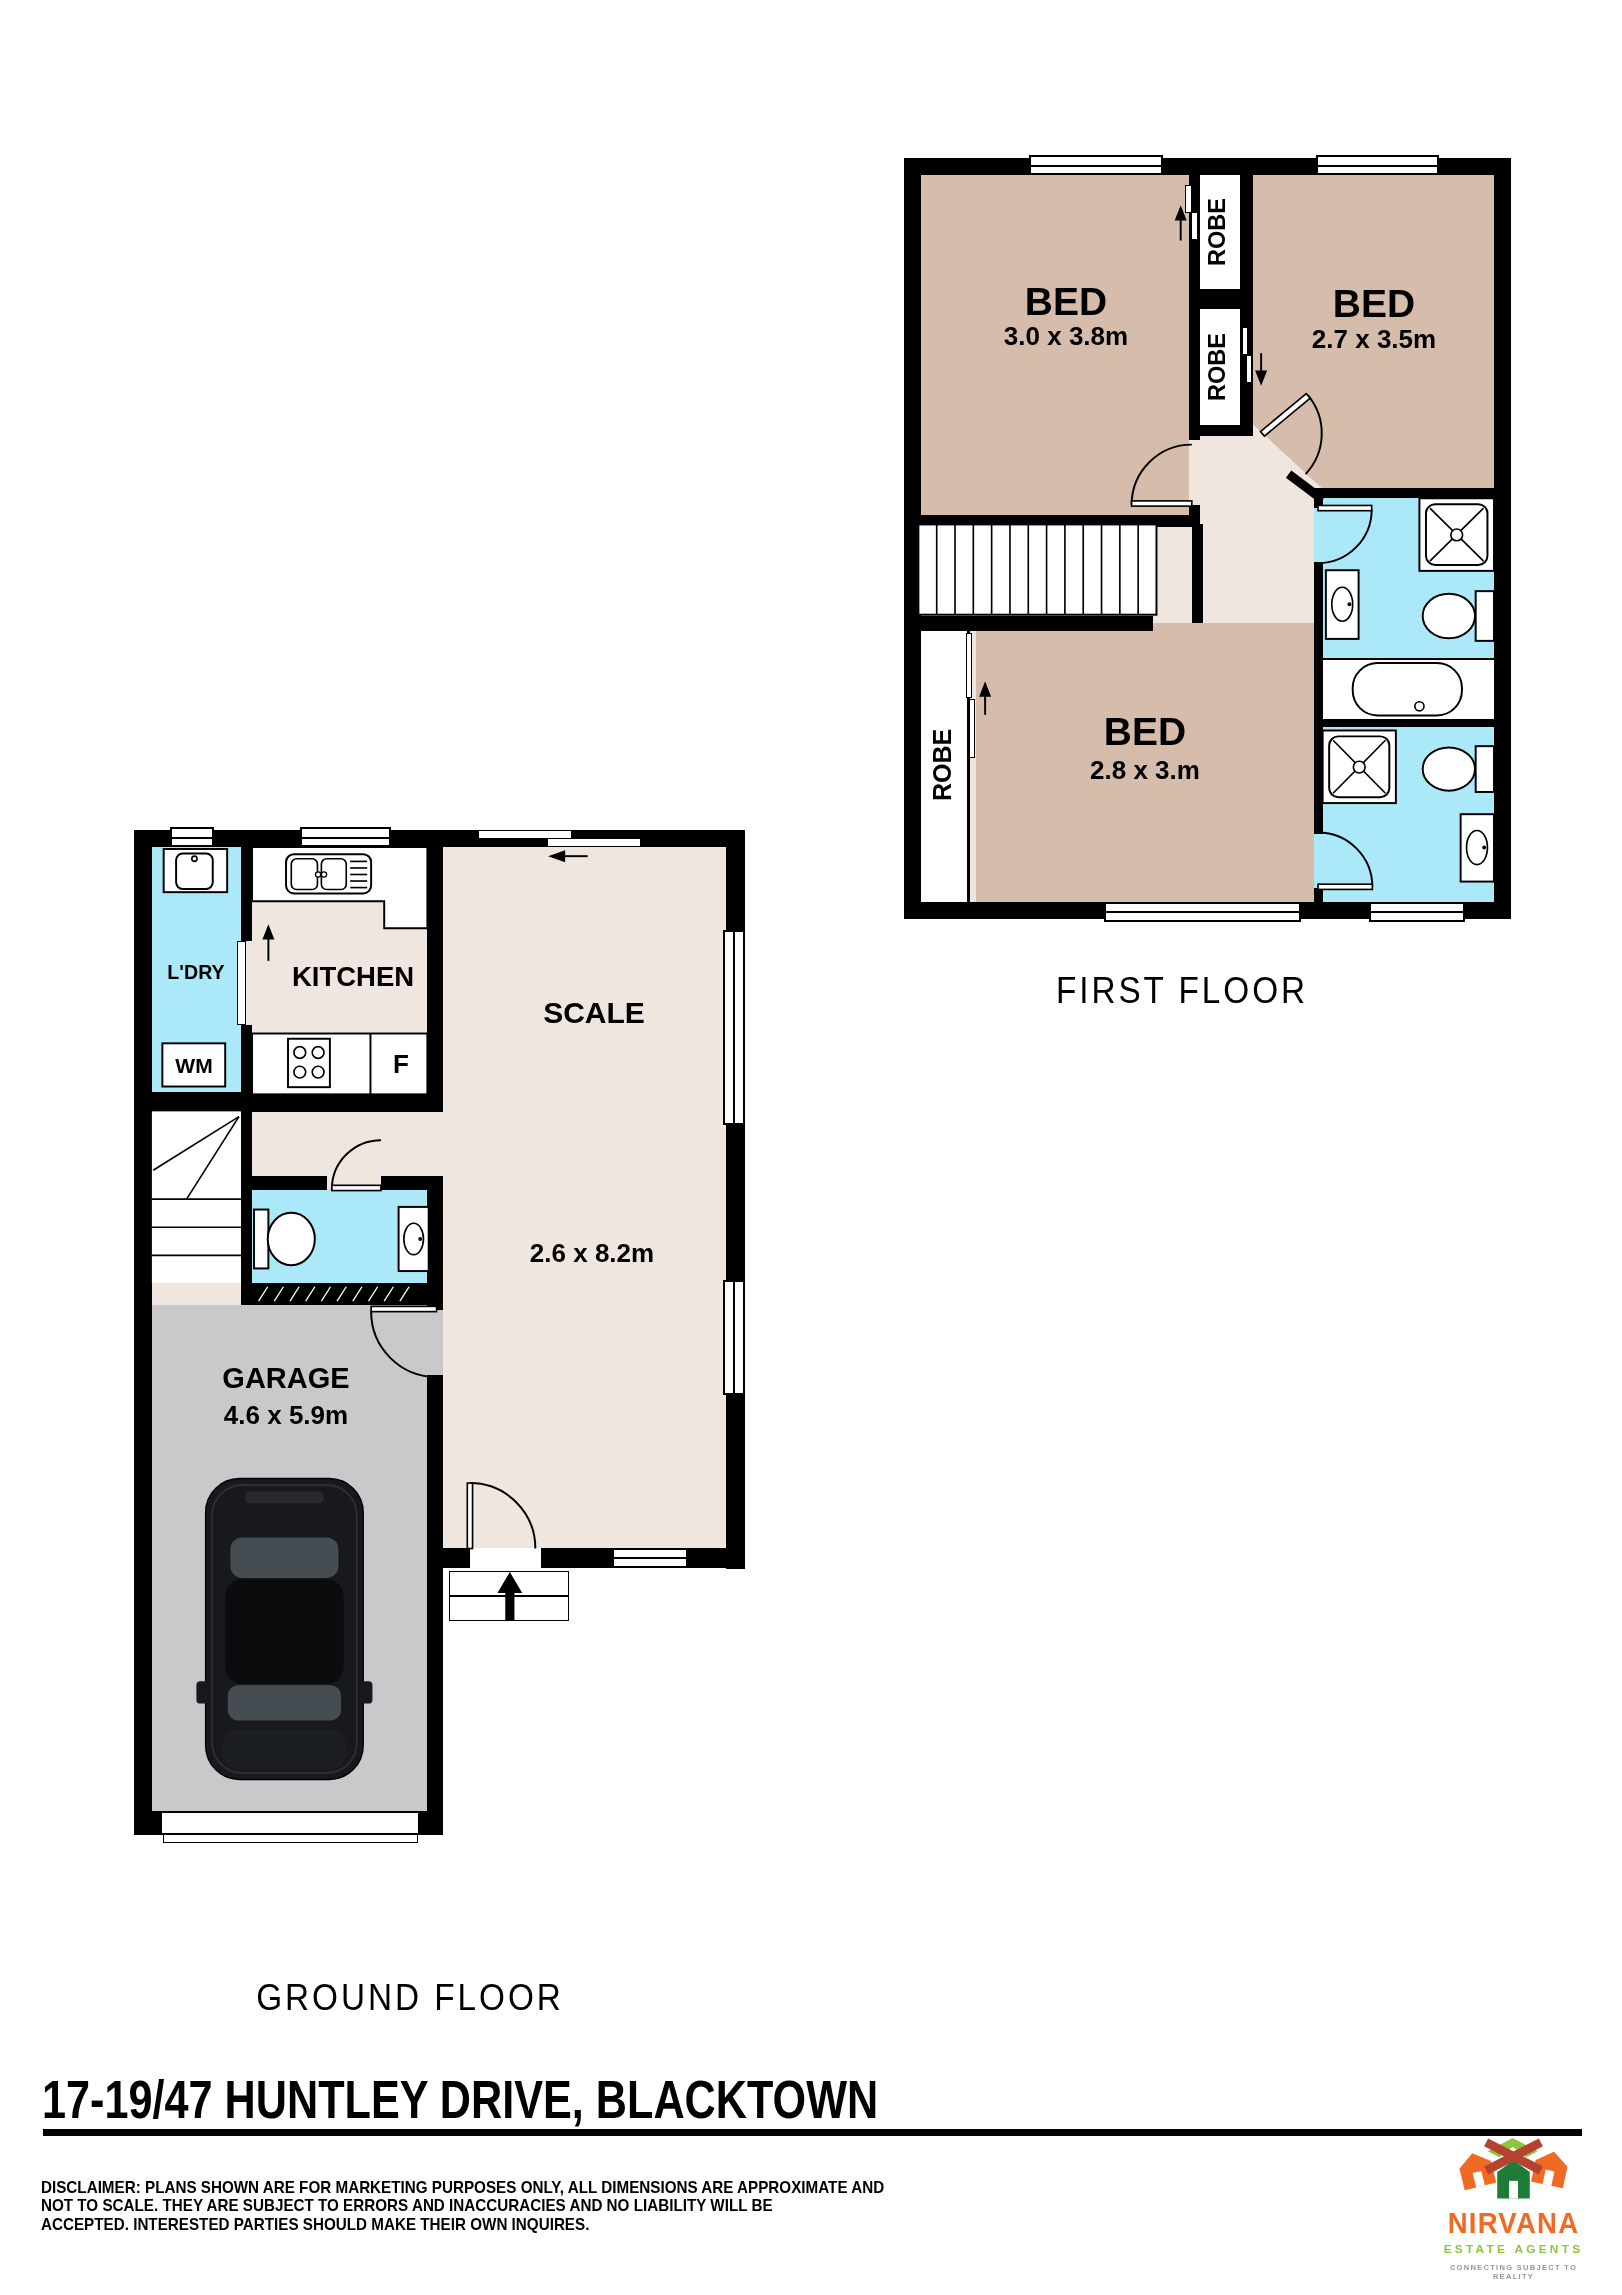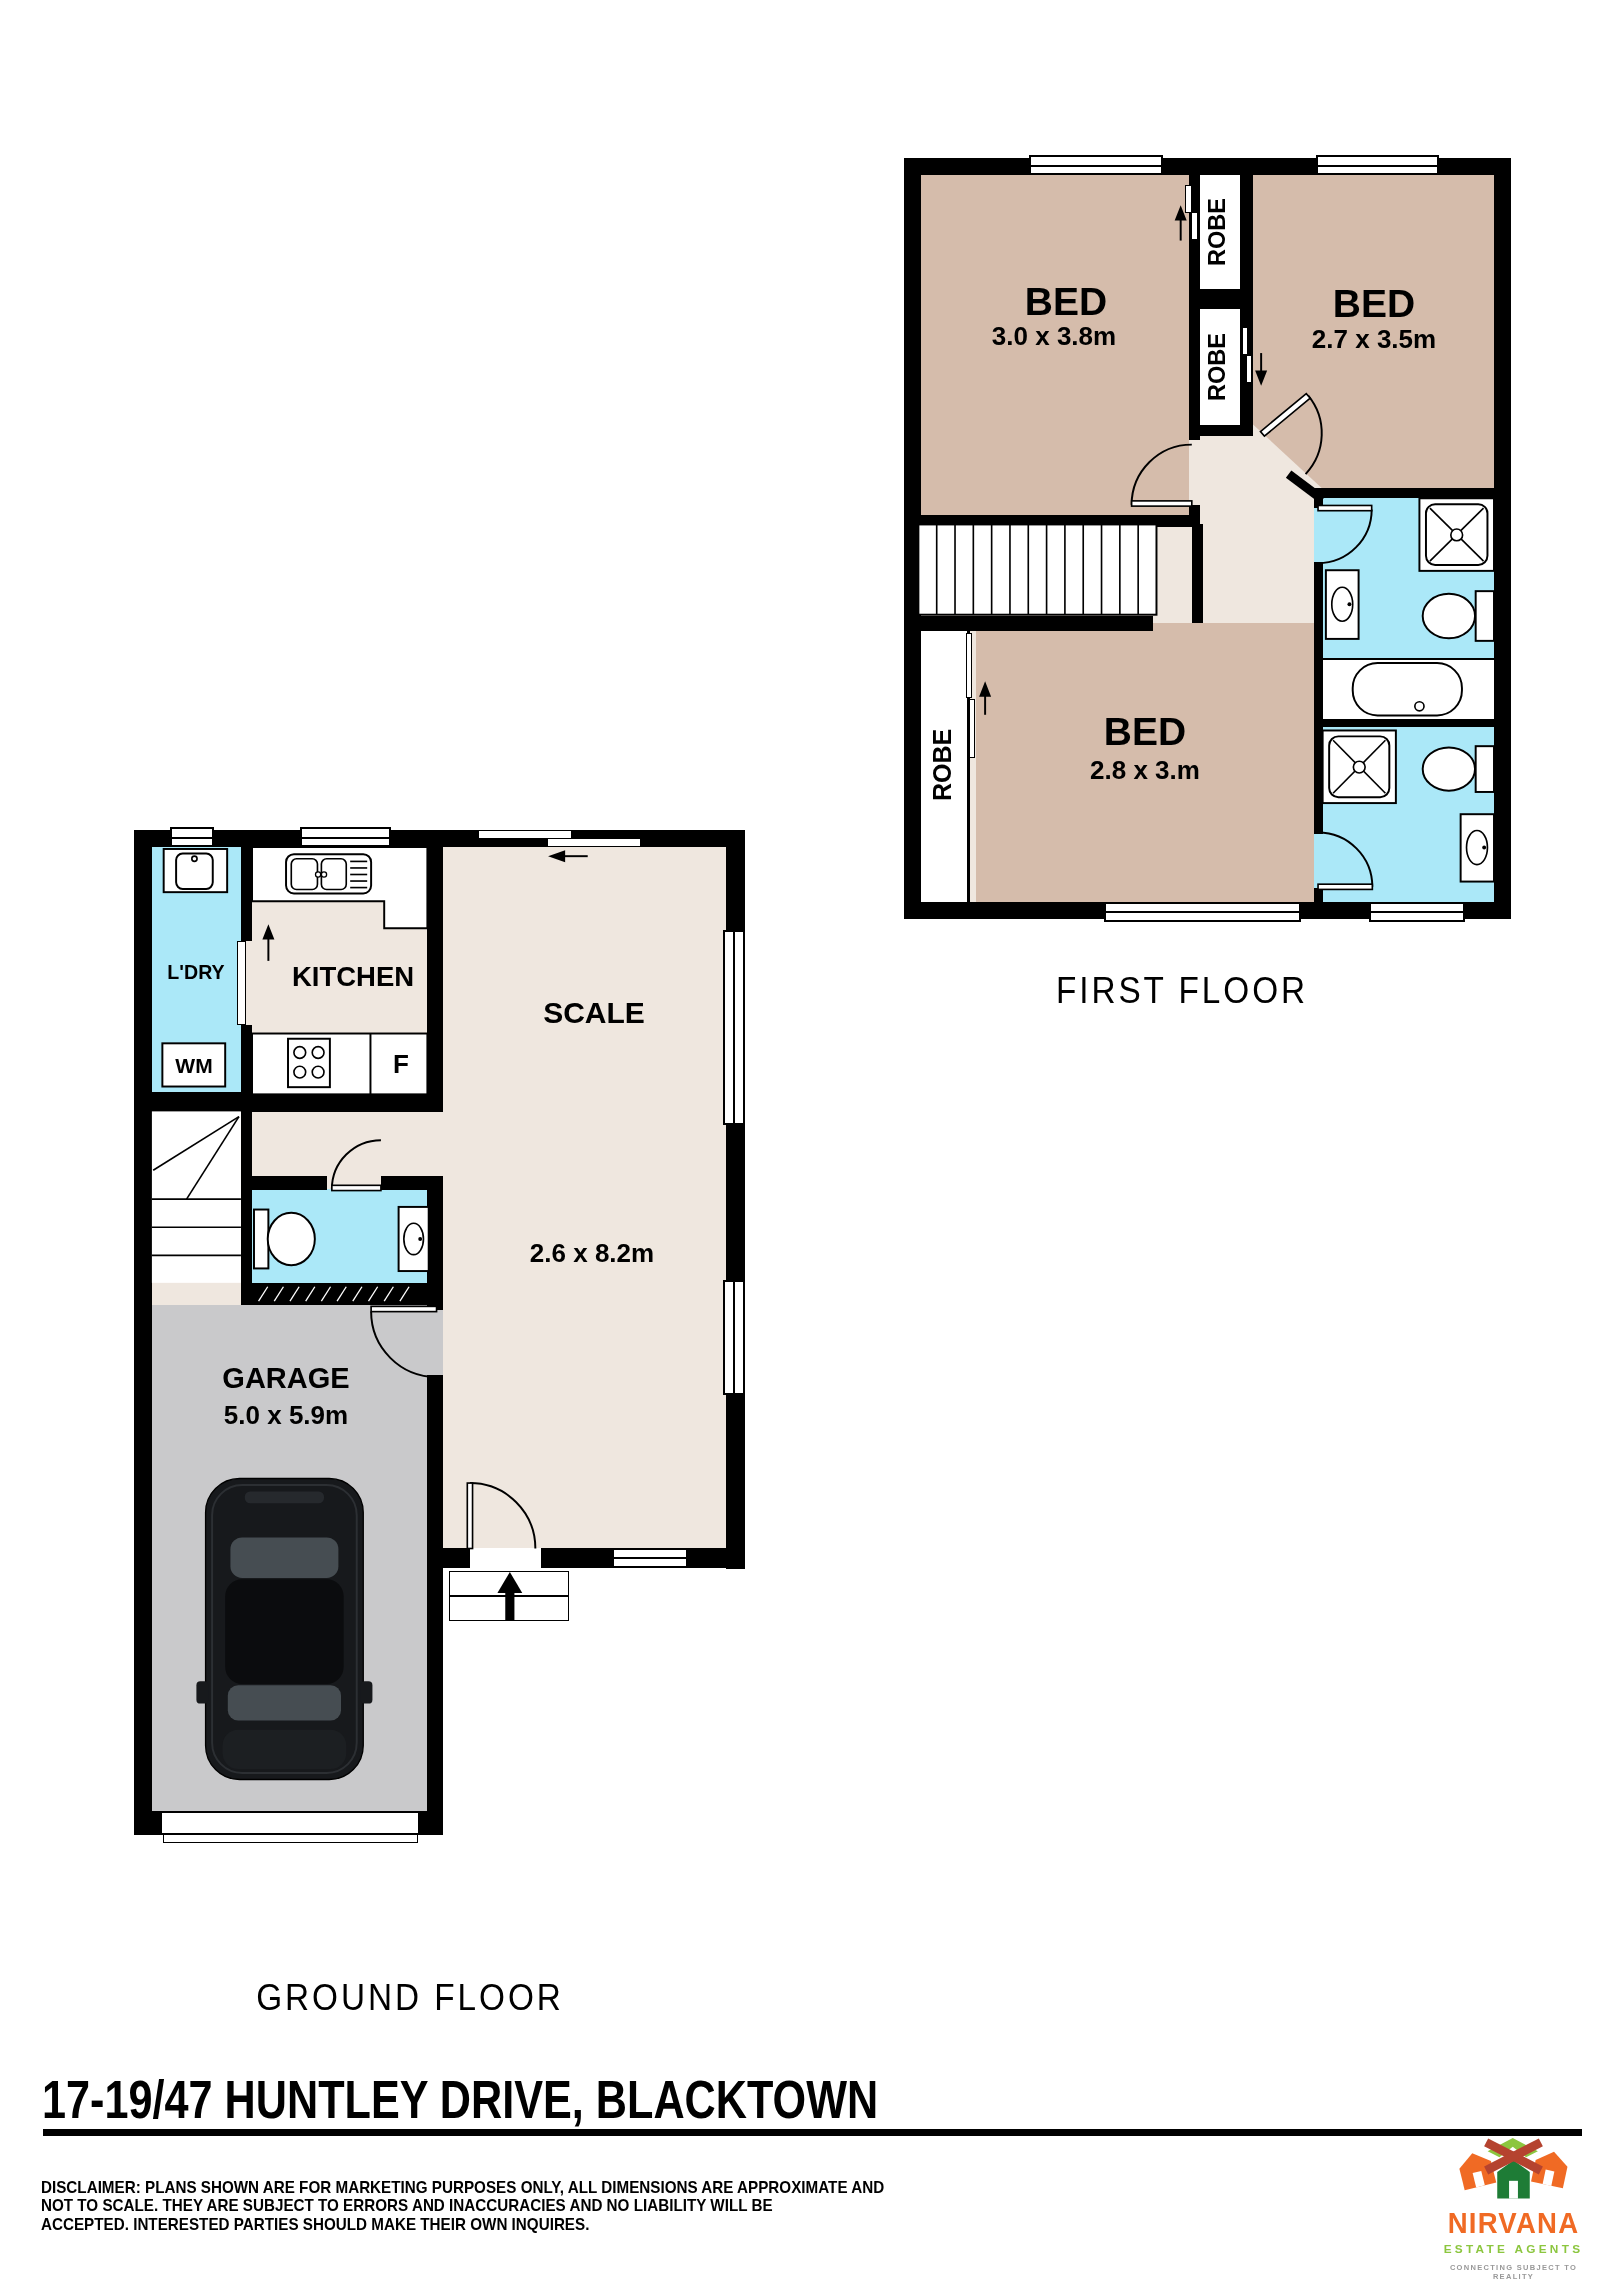--- a/index.html
+++ b/index.html
@@ -179,21 +179,21 @@
         <ellipse cx="833" cy="934" rx="40" ry="33" fill="#fff" stroke="#000" stroke-width="3"></ellipse>
       </g>
       <g>
         <rect x="851" y="1003" width="51" height="103" fill="#fff" stroke="#000" stroke-width="3"></rect>
         <ellipse cx="876" cy="1054" rx="16" ry="26" fill="#fff" stroke="#000" stroke-width="2.5"></ellipse>
         <circle cx="887" cy="1054" r="3" fill="#000"></circle>
       </g>
     </svg>
 
     <div class="lbl room-name" style="left:162px;top:143px">BED</div>
-    <div class="lbl room-dims" style="left:150px;top:178px">3.0 x 3.8m</div>
+    <div class="lbl room-dims" style="left:162px;top:178px">3.0 x 3.8m</div>
     <div class="lbl room-name" style="left:470px;top:145px">BED</div>
     <div class="lbl room-dims" style="left:470px;top:181px">2.7 x 3.5m</div>
     <div class="lbl room-name" style="left:241px;top:573px">BED</div>
     <div class="lbl room-dims" style="left:241px;top:612px">2.8 x 3.m</div>
     <div class="vlbl" style="left:314px;top:74px;font-size:23.6px">ROBE</div>
     <div class="vlbl" style="left:314px;top:209px;font-size:23.6px">ROBE</div>
     <div class="vlbl" style="left:38px;top:607px;font-size:25px">ROBE</div>
   </div>
 
   <div class="floor-title" style="left:1182px;top:991px">FIRST FLOOR</div>
@@ -358,21 +358,21 @@
       </g>
     </svg>
 
     <div class="lbl sm" style="left:62px;top:143px">L'DRY</div>
     <div class="lbl" style="left:60px;top:235px;font-size:21px">WM</div>
     <div class="lbl" style="left:219px;top:147px;font-size:27.5px">KITCHEN</div>
     <div class="lbl" style="left:267px;top:234px;font-size:26px">F</div>
     <div class="lbl" style="left:460px;top:183px;font-size:30px">SCALE</div>
     <div class="lbl room-dims" style="left:458px;top:423px">2.6 x 8.2m</div>
     <div class="lbl" style="left:152px;top:548px;font-size:29px">GARAGE</div>
-    <div class="lbl room-dims" style="left:152px;top:585px">5.0 x 5.9m</div>
+    <div class="lbl room-dims" style="left:152px;top:585px">4.6 x 5.9m</div>
   </div>
 
   <div class="floor-title" style="left:410px;top:1998px">GROUND FLOOR</div>
 
   <div class="address">17-19/47 HUNTLEY DRIVE, BLACKTOWN</div>
   <div class="rule"></div>
 
   <div class="disclaimer">
     <div>DISCLAIMER: PLANS SHOWN ARE FOR MARKETING PURPOSES ONLY, ALL DIMENSIONS ARE APPROXIMATE AND</div>
     <div>NOT TO SCALE. THEY ARE SUBJECT TO ERRORS AND INACCURACIES AND NO LIABILITY WILL BE</div>

